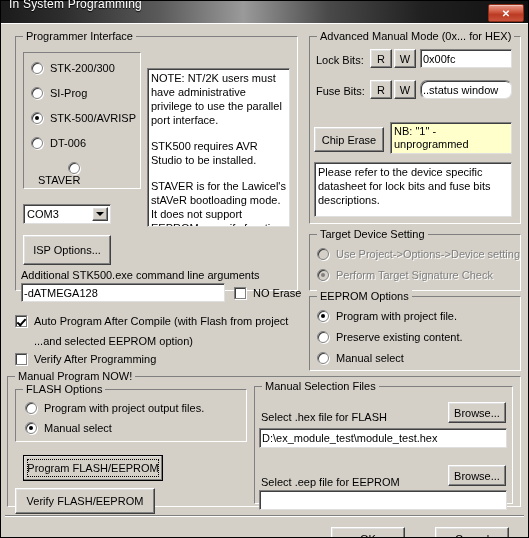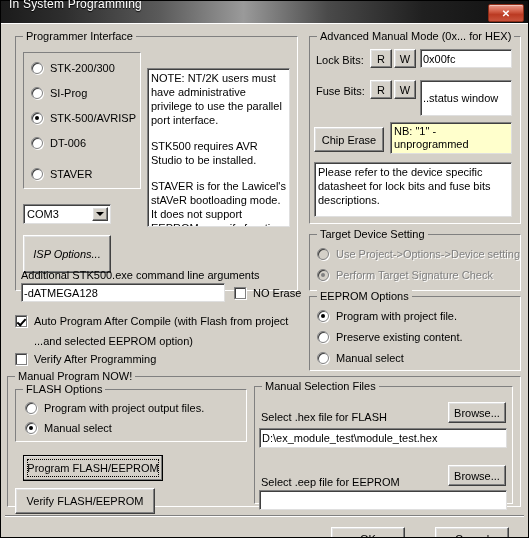--- a/index.html
+++ b/index.html
@@ -215,31 +215,31 @@
       <span class="lab">SI-Prog</span>
     </div>
     <div class="radio on" style="left:30px;top:88px;">
       <span class="dot"></span>
       <span class="lab">STK-500/AVRISP</span>
     </div>
     <div class="radio" style="left:30px;top:113px;">
       <span class="dot"></span>
       <span class="lab">DT-006</span>
     </div>
-    <div class="radio" style="left:30px;top:144px;">
+    <div class="radio" style="left:30px;top:138px;flex-direction:column;">
       <span class="dot"></span>
       <span class="lab">STAVER</span>
     </div>
 
     <div class="combo" style="left:22px;top:180px;width:88px;height:20px;gap:12px;">
       <span class="val">COM3</span>
       <span class="arrow"></span>
     </div>
 
-    <div class="btn" style="left:22px;top:211px;width:88px;height:38px;font-style:italic;">
+    <div class="btn" style="left:22px;top:211px;width:88px;height:30px;">
       <span>ISP Options...</span>
     </div>
 
     <div class="memo" style="left:146px;top:44px;width:143px;height:159px;">
       <p>NOTE: NT/2K users must have administrative privilege to use the parallel port interface.</p>
       <p class="gap">STK500 requires AVR Studio to be installed.</p>
       <p class="gap">STAVER is for the Lawicel's stAVeR bootloading mode. It does not support EEPROM or verify function.</p>
     </div>
 
     <div class="txt" style="left:20px;top:245px;">Additional STK500.exe command line arguments</div>
@@ -274,21 +274,21 @@
     </div>
     <div class="input" style="left:419px;top:25px;width:92px;height:19px;">0x00fc</div>
 
     <div class="txt" style="left:315px;top:61px;">Fuse Bits:</div>
     <div class="btn" style="left:369px;top:56px;width:22px;height:19px;">
       <span>R</span>
     </div>
     <div class="btn" style="left:393px;top:56px;width:22px;height:19px;">
       <span>W</span>
     </div>
-    <div class="input" style="left:419px;top:56px;width:92px;height:36px;">..status window</div>
+    <div class="input" style="left:419px;top:56px;width:92px;height:19px;border-radius:7px;">..status window</div>
 
     <div class="btn" style="left:313px;top:103px;width:70px;height:25px;">
       <span>Chip Erase</span>
     </div>
     <div class="note-yellow" style="left:389px;top:98px;width:122px;height:32px;">
       <div>NB: "1" - unprogrammed</div>
       <div class="l2">"0" - programmed</div>
     </div>
 
     <div class="memo" style="left:313px;top:138px;width:198px;height:55px;">

